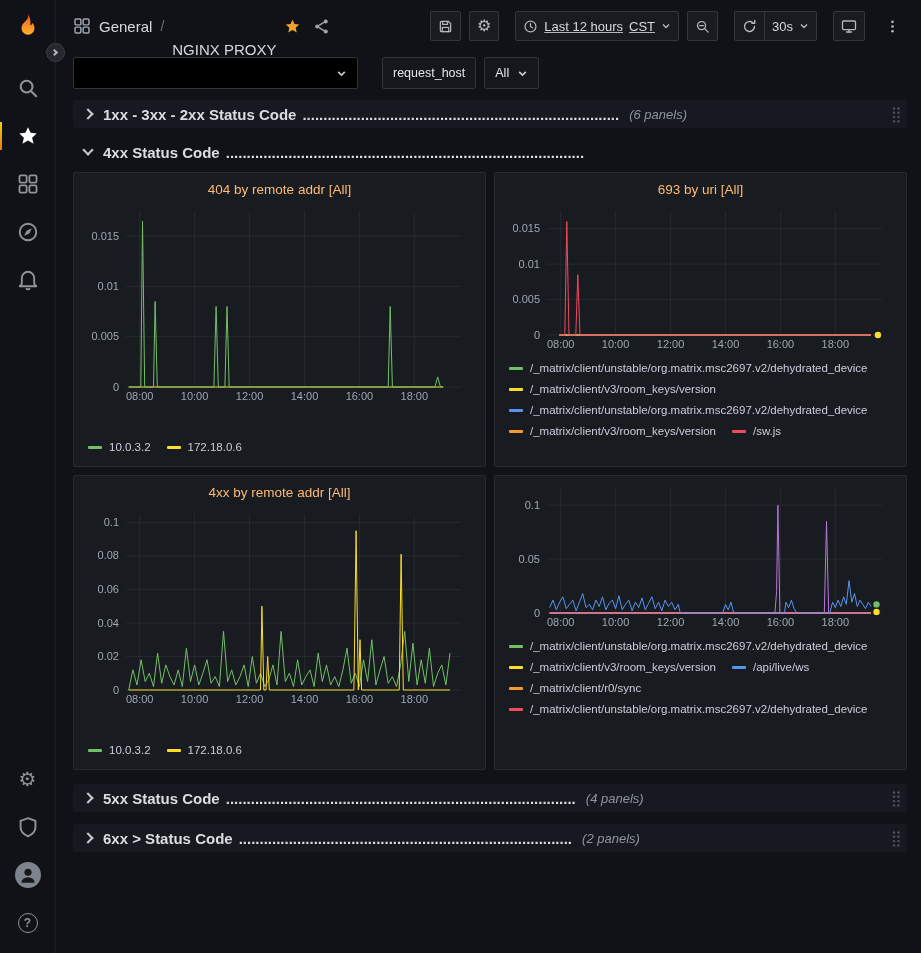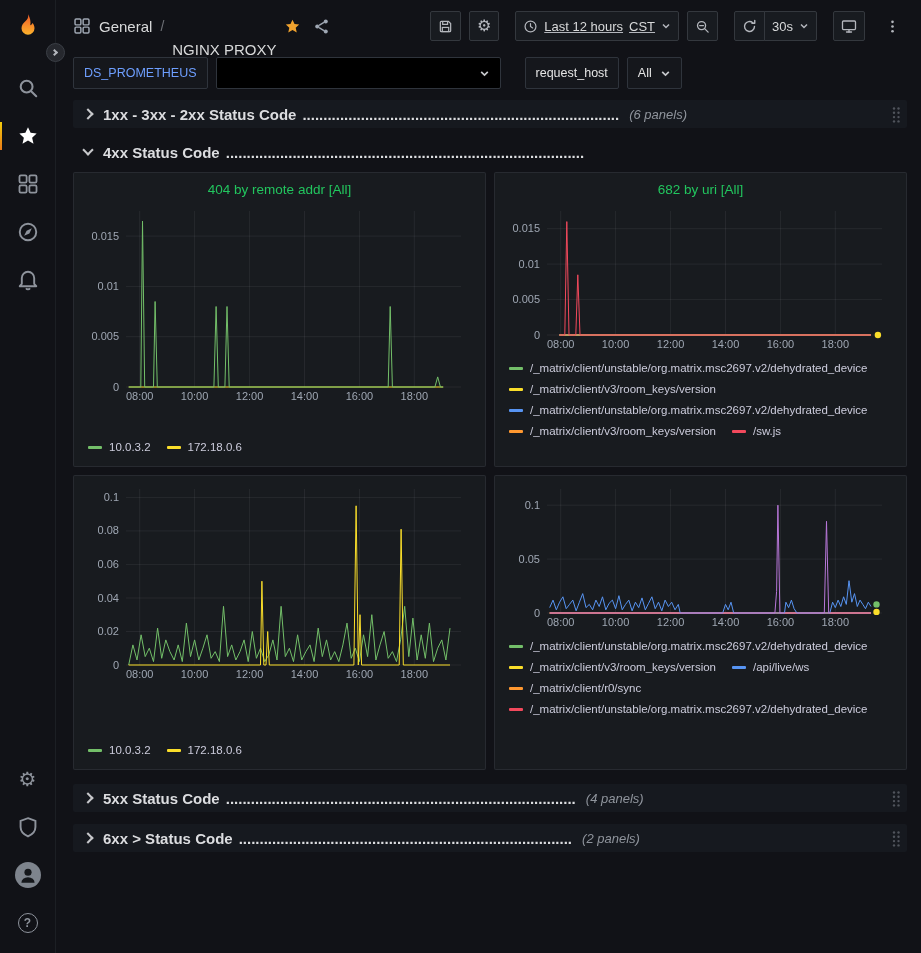--- a/index.html
+++ b/index.html
@@ -92,21 +92,21 @@
   .row-dots  { font-size:15px; font-weight:700; color:#dcdde0; margin-left:6px; overflow:hidden; flex:0 1 auto; }
   .row-count { font-size:13px; font-style:italic; color:#8f949c; margin-left:10px; flex:0 0 auto; }
   .row-handle { margin-left:auto; color:#50545c; display:flex; cursor:grab; flex:0 0 auto; }
   .mb6 { margin-bottom:6px; } .mb10 { margin-bottom:10px; } .mb12 { margin-bottom:12px; } .mt4 { margin-top:4px; }
 
   .grid2 { display:grid; grid-template-columns:1fr 1fr; gap:8px; margin-bottom:14px; }
   .panel {
     background:#181b1f; border:1px solid rgba(204,204,220,0.09); border-radius:2px;
     height:295px; display:flex; flex-direction:column; padding:3px 8px 6px; overflow:hidden;
   }
-  .panel-title { margin:0; font-size:13.5px; font-weight:500; color:#22c55e; text-align:center; padding:6px 0 4px; cursor:pointer; }
+  .panel-title { margin:0; font-size:13.5px; font-weight:500; color:#fdba74; text-align:center; padding:6px 0 4px; cursor:pointer; }
   svg.chart { width:100%; display:block; }
   svg.chart.tall { height:204px; }
   svg.chart.short { height:152px; }
   svg .tick { font-family:"Liberation Sans","DejaVu Sans",sans-serif; font-size:11px; fill:#9fa7b3; }
 
   .legend { display:flex; flex-wrap:wrap; column-gap:16px; row-gap:0px; align-content:flex-start;
             padding:2px 2px 0 6px; overflow:hidden; line-height:21px; }
   .legend.bottom { margin-top:auto; flex:0 0 auto; padding-bottom:2px; }
   .legend.fill { flex:1; margin-top:3px; }
   .li { display:inline-flex; align-items:center; white-space:nowrap; font-size:11.5px; color:#ccccdc; cursor:pointer; }
@@ -272,23 +272,20 @@
           <svg width="15" height="15" viewBox="0 0 16 16">
             <circle cx="8" cy="3" r="1.4" fill="currentColor"></circle>
               <circle cx="8" cy="8" r="1.4" fill="currentColor"></circle>
               <circle cx="8" cy="13" r="1.4" fill="currentColor"></circle>
           </svg>
         </button>
       </div>
     </header>
 
     <div class="subbar">
-      <div class="var-box">
-        <span class="var-label-blue">DS_PROMETHEUS</span>
-      </div>
       <div class="var-box var-black">
         <span></span>
         <span class="caret" style="color:#c7c9cc">
           <svg width="11" height="11" viewBox="0 0 10 10" fill="none" stroke="currentColor" stroke-width="1.5">
               <path d="M2 3.5l3 3 3-3"></path>
             </svg>
         </span>
       </div>
       <div class="var-gap"></div>
       <div class="var-box">
@@ -365,21 +362,21 @@
                 <span>10.0.3.2</span>
               </span>
               <span class="li">
                 <i style="background:#fade2a"></i>
                 <span>172.18.0.6</span>
               </span>
             </div>
         </section>
 
         <section class="panel">
-          <h2 class="panel-title">682 by uri [All]</h2>
+          <h2 class="panel-title">693 by uri [All]</h2>
           <svg class="chart short" width="395" height="152" viewBox="0 0 395 152">
               <line x1="57.7" x2="57.7" y1="10" y2="134" stroke="rgba(204,204,220,0.08)"></line>
               <text class="tick" x="57.7" y="147" text-anchor="middle">08:00</text>
               <line x1="112.6" x2="112.6" y1="10" y2="134" stroke="rgba(204,204,220,0.08)"></line>
               <text class="tick" x="112.6" y="147" text-anchor="middle">10:00</text>
               <line x1="167.6" x2="167.6" y1="10" y2="134" stroke="rgba(204,204,220,0.08)"></line>
               <text class="tick" x="167.6" y="147" text-anchor="middle">12:00</text>
               <line x1="222.5" x2="222.5" y1="10" y2="134" stroke="rgba(204,204,220,0.08)"></line>
               <text class="tick" x="222.5" y="147" text-anchor="middle">14:00</text>
               <line x1="277.4" x2="277.4" y1="10" y2="134" stroke="rgba(204,204,220,0.08)"></line>
@@ -419,20 +416,21 @@
                 <span>/_matrix/client/v3/room_keys/version</span>
               </span>
               <span class="li">
                 <i style="background:#f2495c"></i>
                 <span>/sw.js</span>
               </span>
             </div>
         </section>
 
         <section class="panel">
+          <h2 class="panel-title">4xx by remote addr [All]</h2>
           <svg class="chart tall" width="395" height="204" viewBox="0 0 395 204">
               <line x1="57.7" x2="57.7" y1="10" y2="186" stroke="rgba(204,204,220,0.08)"></line>
               <text class="tick" x="57.7" y="199" text-anchor="middle">08:00</text>
               <line x1="112.6" x2="112.6" y1="10" y2="186" stroke="rgba(204,204,220,0.08)"></line>
               <text class="tick" x="112.6" y="199" text-anchor="middle">10:00</text>
               <line x1="167.6" x2="167.6" y1="10" y2="186" stroke="rgba(204,204,220,0.08)"></line>
               <text class="tick" x="167.6" y="199" text-anchor="middle">12:00</text>
               <line x1="222.5" x2="222.5" y1="10" y2="186" stroke="rgba(204,204,220,0.08)"></line>
               <text class="tick" x="222.5" y="199" text-anchor="middle">14:00</text>
               <line x1="277.4" x2="277.4" y1="10" y2="186" stroke="rgba(204,204,220,0.08)"></line>

